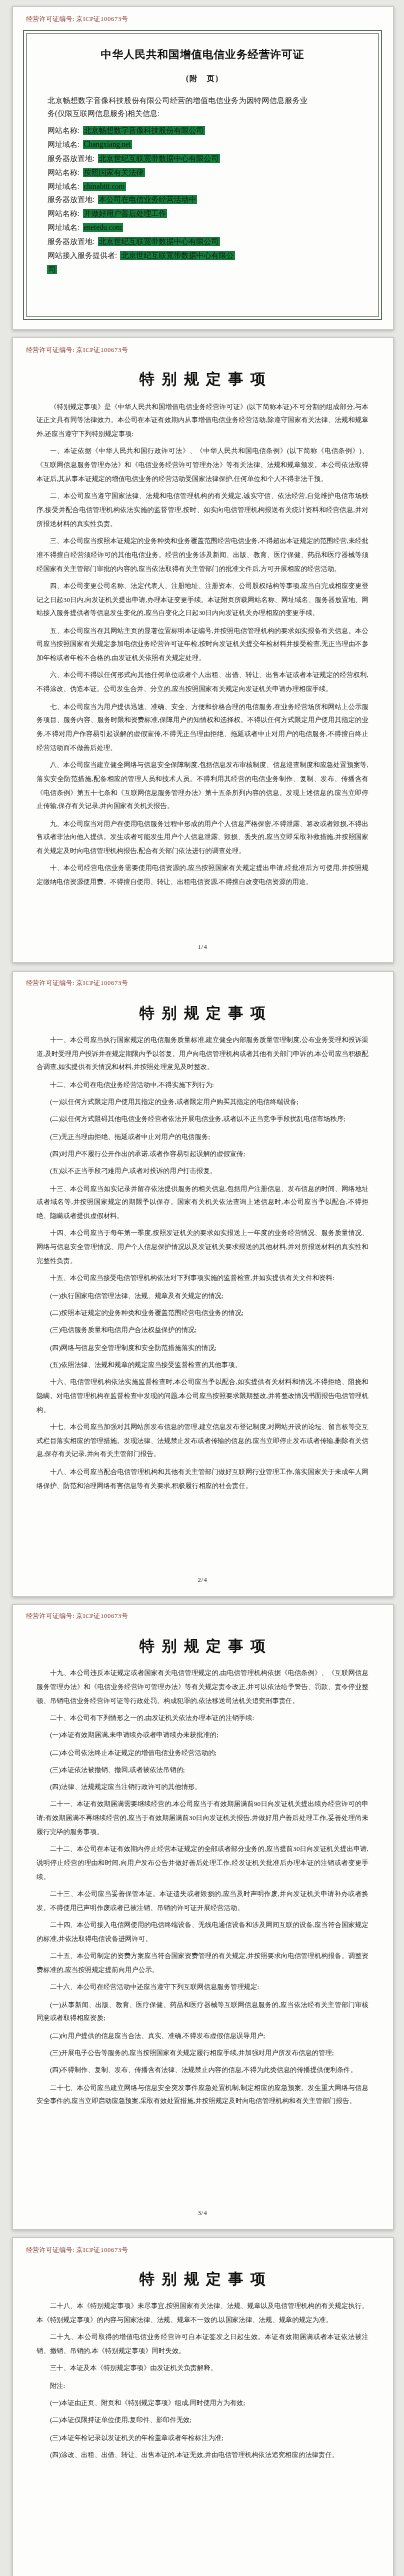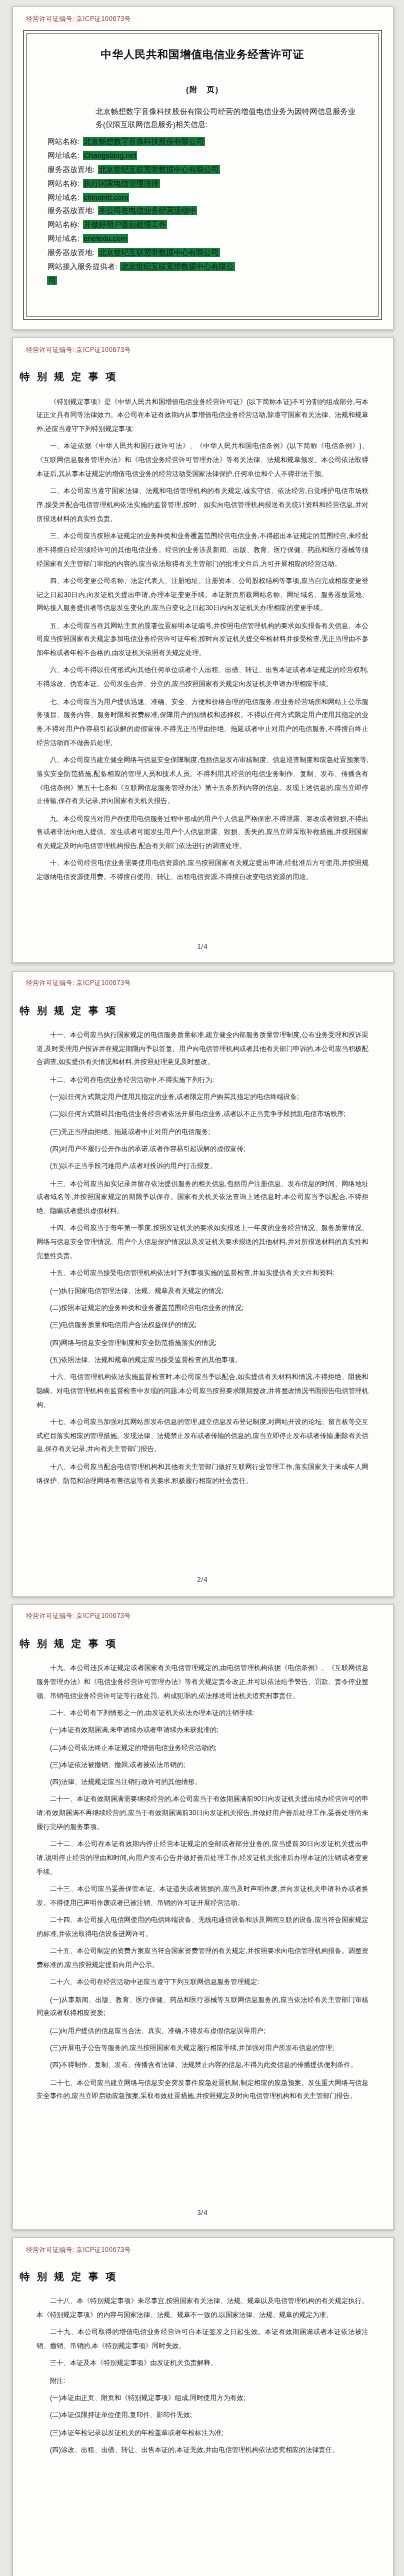--- a/index.html
+++ b/index.html
@@ -1,38 +1,38 @@
 <!DOCTYPE html>
 <html style="font-size:8.2px"><head>
 <meta charset="utf-8">
 <style>
   html,body{margin:0;padding:0;background:#e7e7e4;}
   .canvas{width:405px;padding:6.2px 0 4.1px;box-sizing:border-box;}
   .page{width:382px;margin:0 auto 7.2px;background:#fdfdfc;border:0.5px solid #c9c9c5;
         box-shadow:0 1px 3.1px rgba(0,0,0,.22);position:relative;box-sizing:border-box;
-        font-family:Liberation Sans, sans-serif;}
+        font-family:Liberation Serif, serif;}
   .cover{height:324px;}
   .provisions{height:626px;overflow:hidden;}
 
   .page-header{position:absolute;top:7.7px;left:13.4px;font-size:6.4px;color:#8a392c;
                letter-spacing:0.3px;white-space:nowrap;z-index:2;}
   .hdr-num{margin-left:1.5px;}
 
   
   .frame{position:absolute;top:23px;left:10.3px;right:10.3px;bottom:9.3px;border:1px solid #5f6a5f;padding:2.1px;}
   .frame-inner{height:100%;box-sizing:border-box;border:0.5px solid #8d968d;padding:10.3px 20.6px;overflow:hidden;}
   .cover-title{margin-top:3.1px;text-align:center;font-size:10.8px;font-weight:bold;letter-spacing:0.5px;color:#101010;}
-  .cover-subtitle{margin-top:23px;text-align:center;font-size:7.7px;font-weight:bold;color:#101010;letter-spacing:1px;}
-  .cover-intro{margin-top:10.3px;width:260px;font-size:7.5px;line-height:1.8;color:#151515;text-align:justify;margin-left:48px;}
+  .cover-subtitle{margin-top:12px;text-align:center;font-size:7.7px;font-weight:bold;color:#101010;letter-spacing:1px;}
+  .cover-intro{margin-top:10.3px;width:260px;font-size:7.5px;line-height:1.8;color:#151515;text-align:justify;}
   .entries{margin-top:3.1px;width:192px;font-size:7.5px;line-height:1.85;color:#151515;}
   .entry-label{margin-right:3.1px;}
   .entry-value{background:#15803d;padding:0 1px;-webkit-box-decoration-break:clone;box-decoration-break:clone;}
 
   
-  .prov-title{margin:32px 0 10.3px;font-size:10px;font-weight:bold;
+  .prov-title{margin:32px 0 10.3px;text-align:center;font-size:15px;font-weight:bold;
               letter-spacing:7.2px;padding-left:7.2px;color:#121212;}
   .prov-body{padding:0 24px;font-size:6.7px;line-height:2.05;color:#232323;text-align:justify;}
   .para{margin:0 0 3.6px;text-indent:2em;}
   .page-num{position:absolute;bottom:12.4px;left:0;right:0;text-align:center;font-size:6.4px;
             color:#2a2a2a;letter-spacing:0.5px;}
 </style>
 </head>
 <body>
 
 <div class="canvas">
@@ -43,21 +43,21 @@
     </div>
     <div class="frame">
       <div class="frame-inner">
         <div class="cover-title">中华人民共和国增值电信业务经营许可证</div>
         <div class="cover-subtitle">(附　页)</div>
         <div class="cover-intro">北京畅想数字音像科技股份有限公司经营的增值电信业务为因特网信息服务业务(仅限互联网信息服务)相关信息:</div>
         <div class="entries">
           <div class="entry"><span class="entry-label">网站名称:</span><span class="entry-value">北京畅想数字音像科技股份有限公司</span></div>
           <div class="entry"><span class="entry-label">网址域名:</span><span class="entry-value">Changxiang.net</span></div>
           <div class="entry"><span class="entry-label">服务器放置地:</span><span class="entry-value">北京世纪互联宽带数据中心有限公司</span></div>
-          <div class="entry"><span class="entry-label">网站名称:</span><span class="entry-value">执行国家电信管理法律</span></div>
+          <div class="entry"><span class="entry-label">网站名称:</span><span class="entry-value">按照国家有关法律</span></div>
           <div class="entry"><span class="entry-label">网址域名:</span><span class="entry-value">chinabttt.com</span></div>
           <div class="entry"><span class="entry-label">服务器放置地:</span><span class="entry-value">本公司在电信业务经营活动中</span></div>
           <div class="entry"><span class="entry-label">网站名称:</span><span class="entry-value">并做好用户善后处理工作</span></div>
           <div class="entry"><span class="entry-label">网址域名:</span><span class="entry-value">enetedu.com</span></div>
           <div class="entry"><span class="entry-label">服务器放置地:</span><span class="entry-value">北京世纪互联宽带数据中心有限公司</span></div>
           <div class="entry"><span class="entry-label">网站接入服务提供者:</span><span class="entry-value">北京世纪互联宽带数据中心有限公司</span></div>
         </div>
       </div>
     </div>
   </div>

